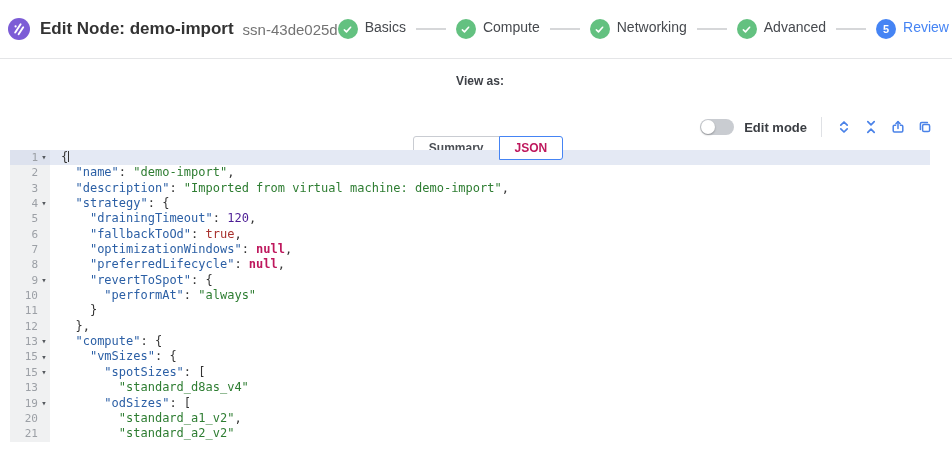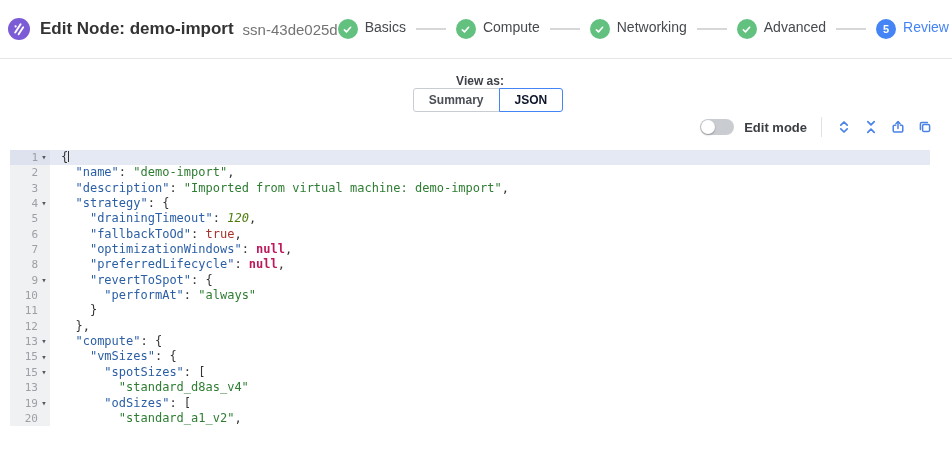--- a/index.html
+++ b/index.html
@@ -19,27 +19,27 @@
   .step-dot { width:20px; height:20px; border-radius:50%; background:#63c180; color:#fff;
               display:flex; align-items:center; justify-content:center; margin-right:7px;
               font-size:11px; font-weight:700; flex:0 0 auto; }
   .step-label { font-size:14px; color:#46494e; white-space:nowrap; }
   .step.active .step-dot { background:#4584f4; }
   .step.active .step-label { color:#4584f4; }
 
   
   .viewas-row { display:flex; align-items:center; margin:15px 0 0 24px; height:25px;flex-direction:column; }
   .viewas-label { font-size:12px; font-weight:700; color:#3e4147; margin-right:16px; }
-  .seg { display:flex; }
+  .seg { display:flex;margin-top:48px; }
   .seg-btn { height:24px; padding:0 15px; background:#fff; border:1px solid #c9ccd2;
              font-family:"Liberation Sans",sans-serif; font-size:12px; font-weight:700;
              color:#4b4f55; display:flex; align-items:center; cursor:pointer; }
   .seg-btn:first-child { border-radius:3px 0 0 3px; }
   .seg-btn:last-child { border-radius:0 3px 3px 0; margin-left:-1px; }
-  .seg-btn.selected { border-color:#4584f4; color:#0f172a; position:relative; z-index:1; }
+  .seg-btn.selected { border-color:#4584f4; color:#be185d; position:relative; z-index:1; }
 
   
   .toolbar { display:flex; align-items:center; justify-content:flex-end;
              margin:17px 14px 0 0; height:22px; }
   .toggle { width:34px; height:16px; border-radius:9px; background:#c9ccd1;
             position:relative; margin-right:10px; cursor:pointer; }
   .knob { width:14px; height:14px; border-radius:50%; background:#fff; position:absolute;
           left:1px; top:1px; box-shadow:0 1px 2px rgba(0,0,0,.3); }
   .toolbar-label { font-size:13px; font-weight:700; color:#3a3d42; margin-right:14px;text-align:center; }
   .vdiv { width:1px; height:20px; background:#dfe1e5; margin-right:8px; }
@@ -51,21 +51,21 @@
             font-family:"DejaVu Sans Mono",monospace; font-size:12px; line-height:15.35px; }
   .code-row { display:flex; height:15.35px; }
   .gutter { flex:0 0 40px; background:#f0f1f2; color:#9ca0a6; font-size:11px;
             display:flex; justify-content:flex-end; align-items:center; }
   .gutter .fold { width:12px; font-size:9px; color:#55595e; text-align:center; line-height:15px; cursor:pointer; }
   .code { flex:1; white-space:pre; color:#333; padding-left:11px; }
   .row-active .code { background:#e4e9f4; }
   .row-active .gutter { background:#dde2ee; }
   .tk-key  { color:#2b5fa5; }
   .tk-str  { color:#2e7d32; }
-  .tk-num  { color:#4d7c0f;font-style:italic; }
+  .tk-num  { color:#4c1d95; }
   .tk-bool { color:#a8322e; }
   .tk-null { color:#be185d; font-weight:bold; }
   .tk-punct{ color:#333; }
   .cursor { display:inline-block; width:1px; height:11px; background:#333; vertical-align:-1px; }
 </style>
 </head>
 <body>
 
 <div class="header">
   <span class="logo">
@@ -283,13 +283,20 @@
       </span>
       <span class="code"><span class="tk-ws">      </span><span class="tk-key">"odSizes"</span><span class="tk-punct">: [</span></span>
     </div>
     <div class="code-row">
       <span class="gutter">
         <span>20</span>
         <span class="fold"></span>
       </span>
       <span class="code"><span class="tk-ws">        </span><span class="tk-str">"standard_a1_v2"</span><span class="tk-punct">,</span></span>
     </div>
+    <div class="code-row">
+      <span class="gutter">
+        <span>21</span>
+        <span class="fold"></span>
+      </span>
+      <span class="code"><span class="tk-ws">        </span><span class="tk-str">"standard_a2_v2"</span></span>
+    </div>
   </div>
 
 </body></html>

